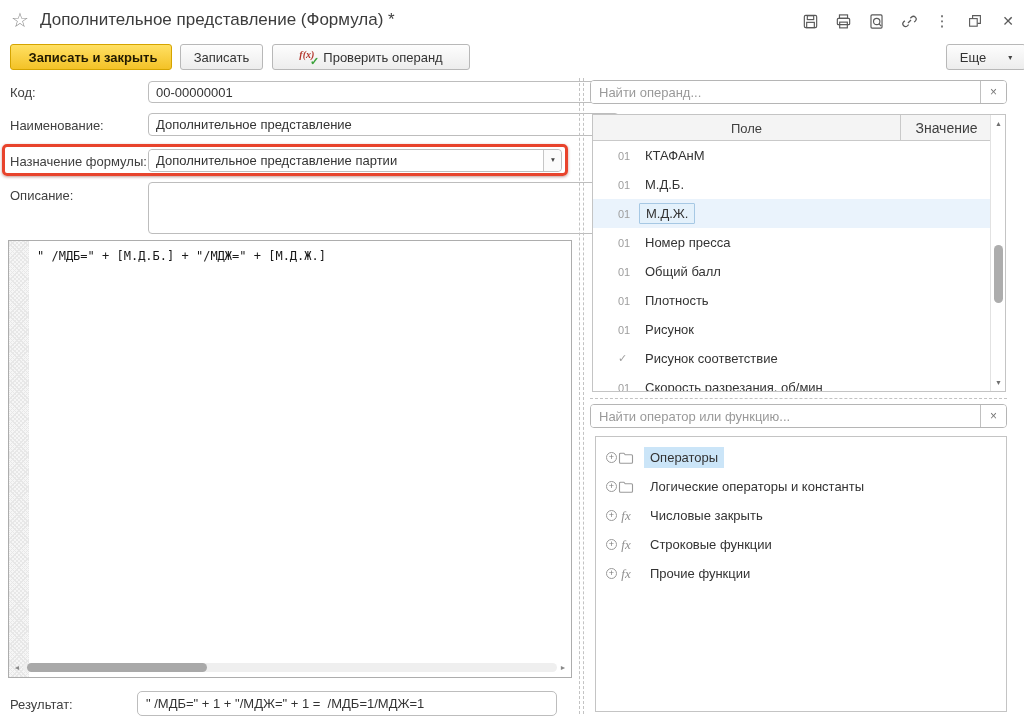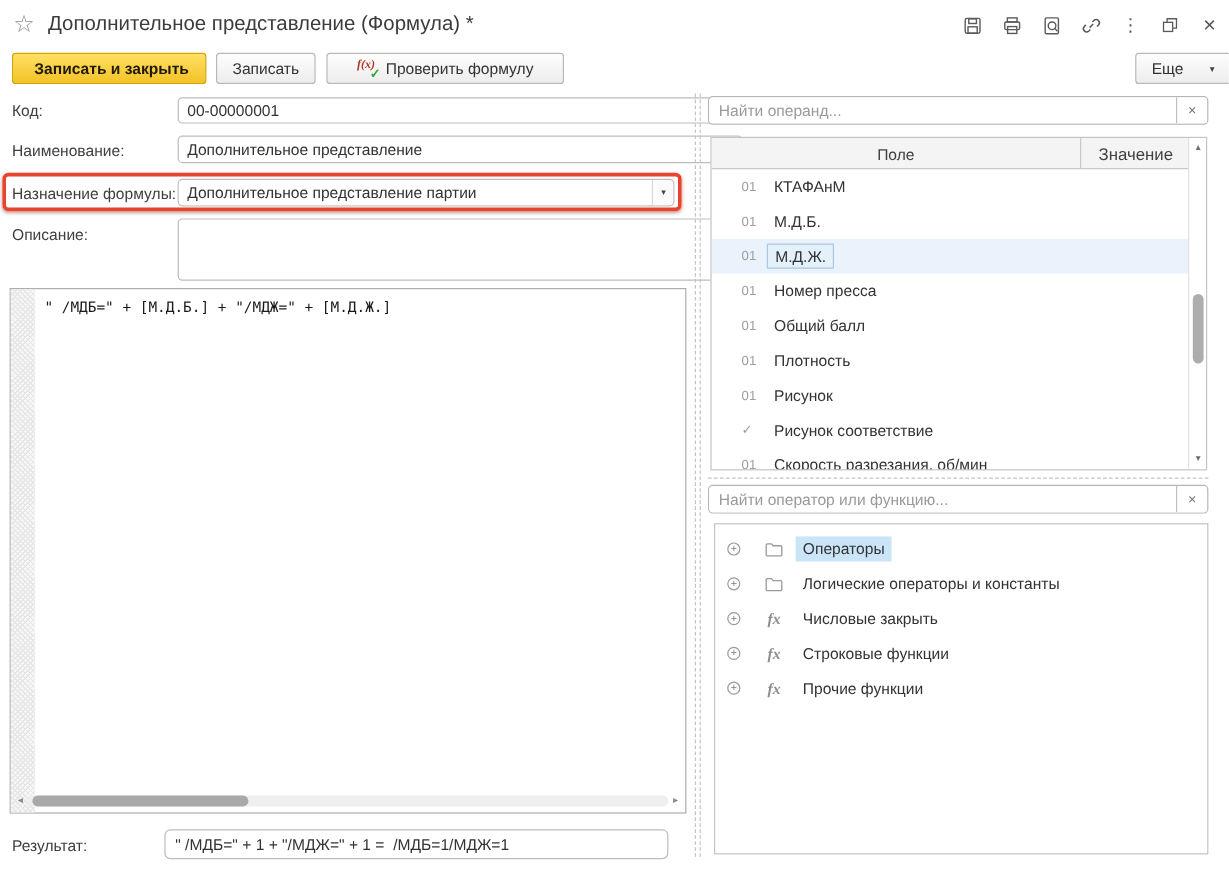--- a/index.html
+++ b/index.html
@@ -91,21 +91,21 @@
   .vscroll { position:absolute; right:0; top:0; width:15px; height:100%; background:#fff; border-left:1px solid #e2e2e2; }
   .vs-arrow { position:absolute; left:0; width:15px; text-align:center; font-size:7px; color:#6f6f6f; }
   .vs-up { top:5px; } .vs-down { bottom:5px; }
   .vs-thumb { position:absolute; left:3px; top:130px; width:9px; height:58px; background:#adadad; border-radius:5px; }
 
   
   .fn-tree { left:595px; top:436px; width:412px; height:276px; border:1px solid #c4c4c4; background:#fff; padding-top:6px; }
   .tree-item { height:29px; display:flex; align-items:center; }
   .expander { width:11px; height:11px; margin-left:10px; border:1px solid #9a9a9a; border-radius:50%;
               font-size:9px; line-height:9px; color:#7a7a7a; text-align:center; flex:none; }
-  .node-icon { width:18px; margin-left:19px; display:flex; align-items:center; justify-content:center; flex:none;font-weight:bold; }
+  .node-icon { width:18px; margin-left:0; display:flex; align-items:center; justify-content:center; flex:none; }
   .fx-txt { font-family:"Liberation Serif", serif; font-style:italic; font-size:13px; color:#8f8f8f; }
   .tree-label { font-size:13px; color:#333; margin-left:9px; padding:3px 6px; }
   .tree-item.sel .tree-label { background:#cbe5f8; }
 
   svg { display:block; }
 </style>
 </head>
 <body>
 
 <div class="screen">
@@ -152,21 +152,21 @@
     <span class="ibtn xclose">✕</span>
   </div>
 
   <button class="btn btn-primary">Записать и закрыть</button>
   <button class="btn btn-save">Записать</button>
   <button class="btn btn-check">
     <span class="fxi">
       <i>f(x)</i>
         <b>✓</b>
     </span>
-    <span>Проверить формулу</span>
+    <span>Проверить операнд</span>
   </button>
   <button class="btn btn-more">
     <span>Еще</span>
     <span class="more-arrow">▾</span>
   </button>
 
   <span class="abs flabel" style="top:85px;">Код:</span>
   <input class="field" style="top: 81px; height: 22px;" value="00-00000001">
 
   <span class="abs flabel" style="top:118px;">Наименование:</span>

